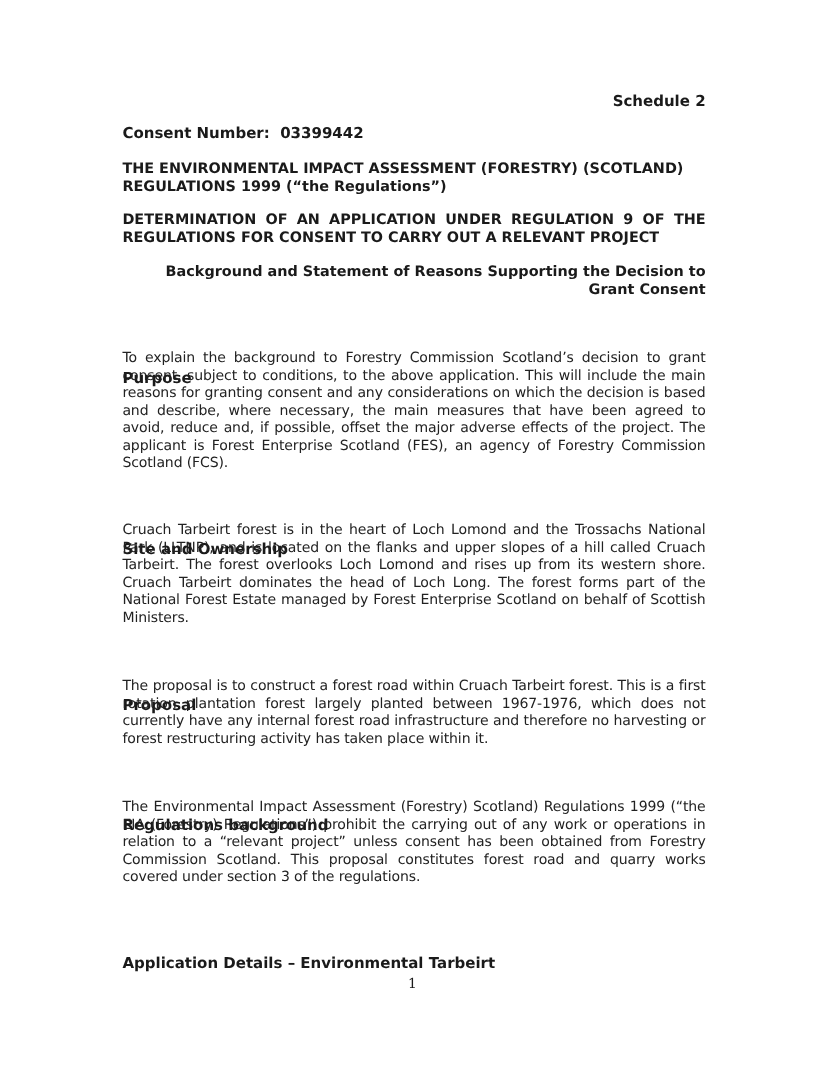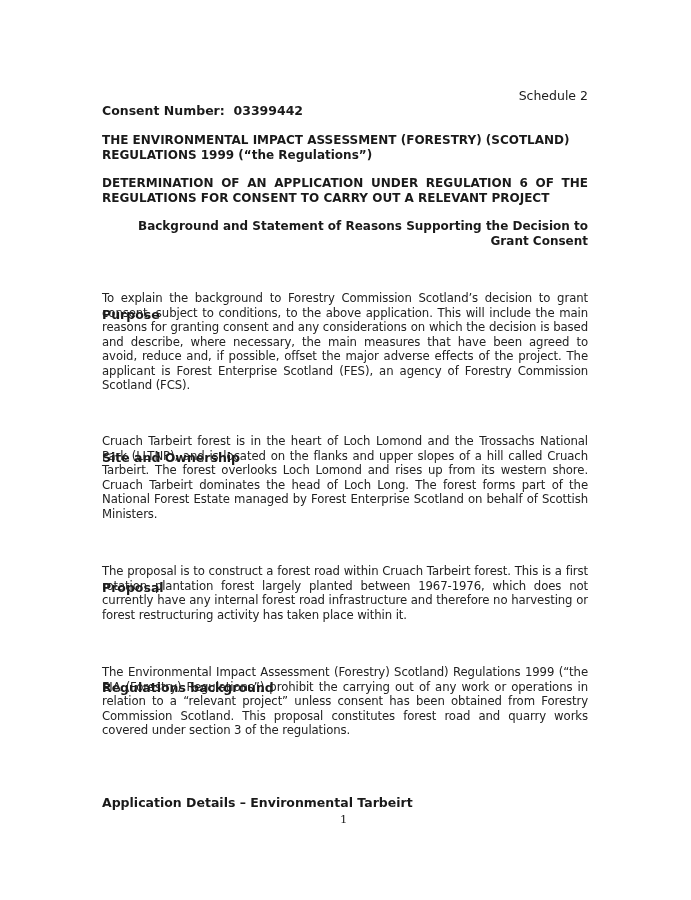--- a/index.html
+++ b/index.html
@@ -2,22 +2,22 @@
 <html><head>
 <meta charset="utf-8">
 <style>
   html, body { margin: 0; padding: 0; background: #ffffff; }
   body {
     width: 691px; height: 900px; position: relative; overflow: hidden;
     font-family: "DejaVu Sans", sans-serif; color: #1a1a1a;
   }
   .page { position: absolute; left: 102px; top: 0; width: 486px; }
   .schedule {
-    position: absolute; right: 0; top: 88px;
-    font-weight: normal; font-size: 12.5px;
+    position: absolute; right: 0; top: 76px;
+    font-weight: bold; font-size: 12.5px;
   }
   .consent {
     position: absolute; left: 0; top: 103px;
     font-weight: bold; font-size: 12.5px; 
     white-space: pre;
   }
   .title1 {
     position: absolute; left: 0; top: 133px; width: 486px;
     font-weight: bold; font-size: 12px; line-height: 15px;
   }
@@ -44,21 +44,21 @@
     font-family: "DejaVu Serif", serif;
   }
 </style>
 </head>
 <body>
 
 <div class="page">
   <div class="schedule">Schedule 2</div>
   <div class="consent">Consent Number:  03399442</div>
   <div class="title1">THE ENVIRONMENTAL IMPACT ASSESSMENT (FORESTRY) (SCOTLAND) REGULATIONS 1999 (“the Regulations”)</div>
-  <div class="title2">DETERMINATION OF AN APPLICATION UNDER REGULATION 6 OF THE REGULATIONS FOR CONSENT TO CARRY OUT A RELEVANT PROJECT</div>
+  <div class="title2">DETERMINATION OF AN APPLICATION UNDER REGULATION 9 OF THE REGULATIONS FOR CONSENT TO CARRY OUT A RELEVANT PROJECT</div>
   <div class="title3">Background and Statement of Reasons Supporting the Decision to Grant Consent</div>
 
   <div class="heading" style="top:263px">Purpose</div>
   <div class="para" style="top:291px">To explain the background to Forestry Commission Scotland’s decision to grant consent, subject to conditions, to the above application. This will include the main reasons for granting consent and any considerations on which the decision is based and describe, where necessary, the main measures that have been agreed to avoid, reduce and, if possible, offset the major adverse effects of the project.  The applicant is Forest Enterprise Scotland (FES), an agency of Forestry Commission Scotland (FCS).</div>
 
   <div class="heading" style="top:406px">Site and Ownership</div>
   <div class="para" style="top:434px">Cruach Tarbeirt forest is in the heart of Loch Lomond and the Trossachs National Park (LLTNP), and is located on the flanks and upper slopes of a hill called Cruach Tarbeirt. The forest overlooks Loch Lomond and rises up from its western shore.  Cruach Tarbeirt dominates the head of Loch Long. The forest forms part of the National Forest Estate managed by Forest Enterprise Scotland on behalf of Scottish Ministers.</div>
 
   <div class="heading" style="top:536px">Proposal</div>
   <div class="para" style="top:564px">The proposal is to construct a forest road within Cruach Tarbeirt forest.  This is a first rotation plantation forest largely planted between 1967-1976, which does not currently have any internal forest road infrastructure and therefore no harvesting or forest restructuring activity has taken place within it.</div>

